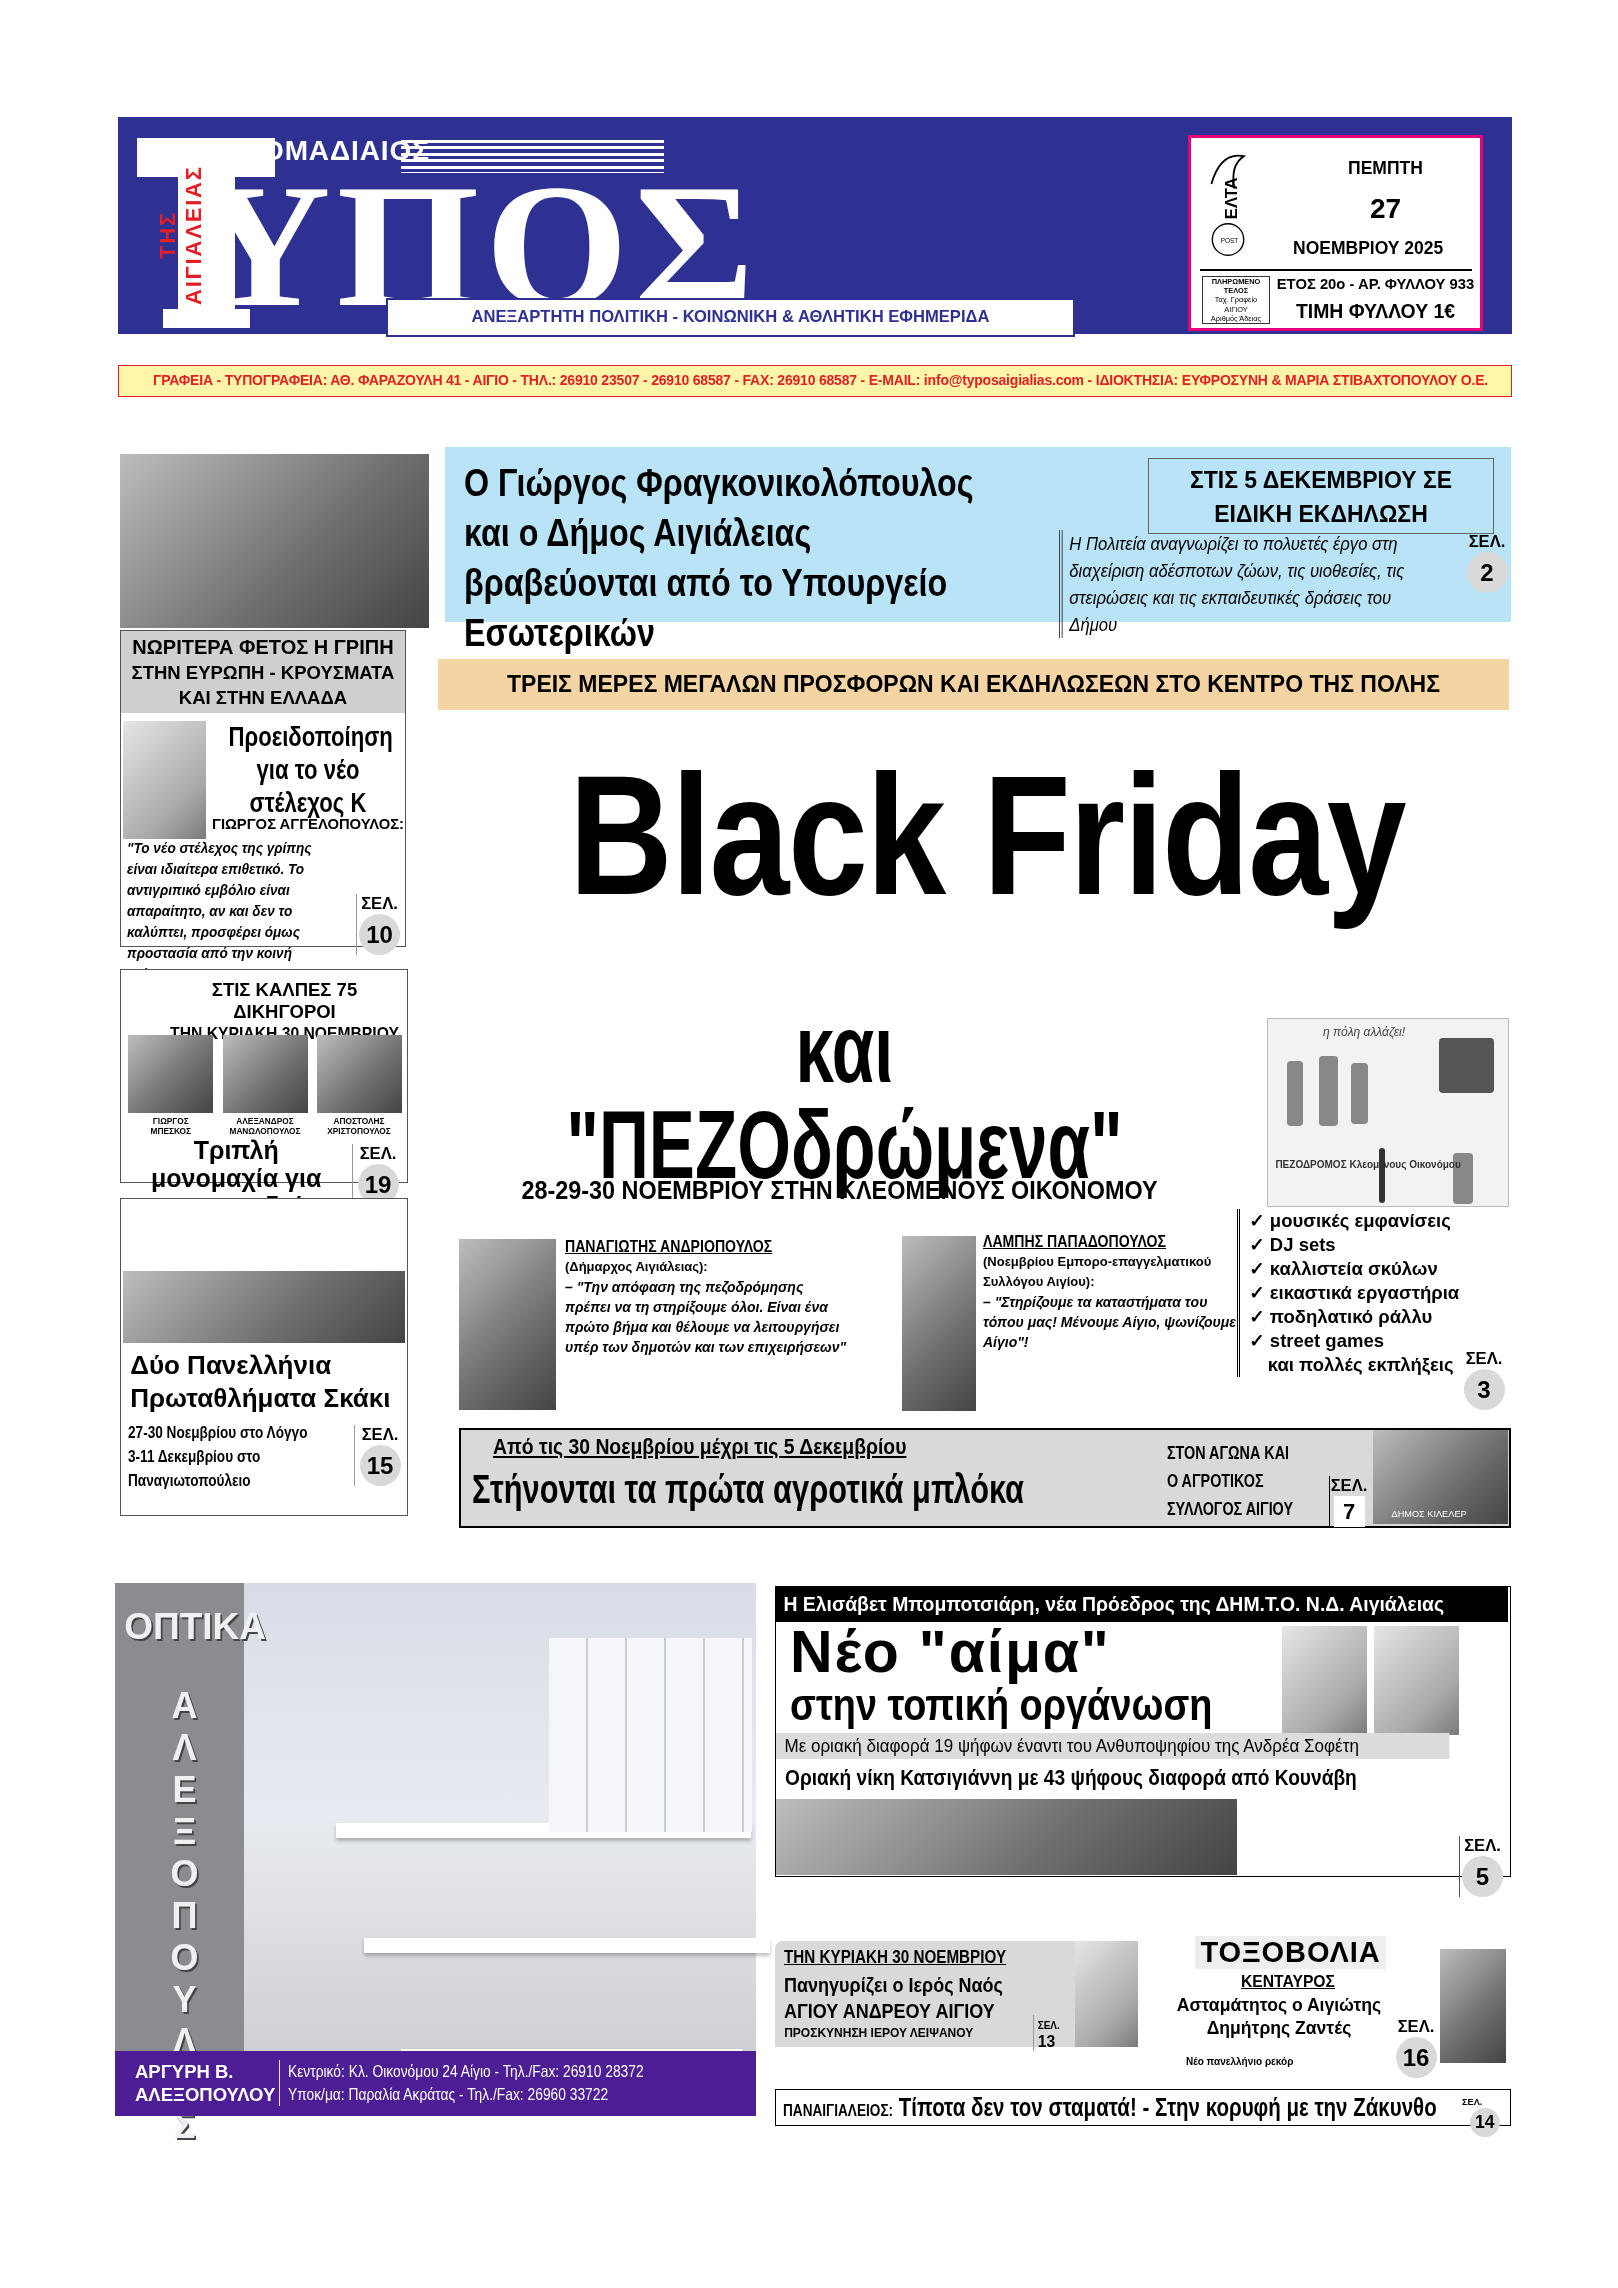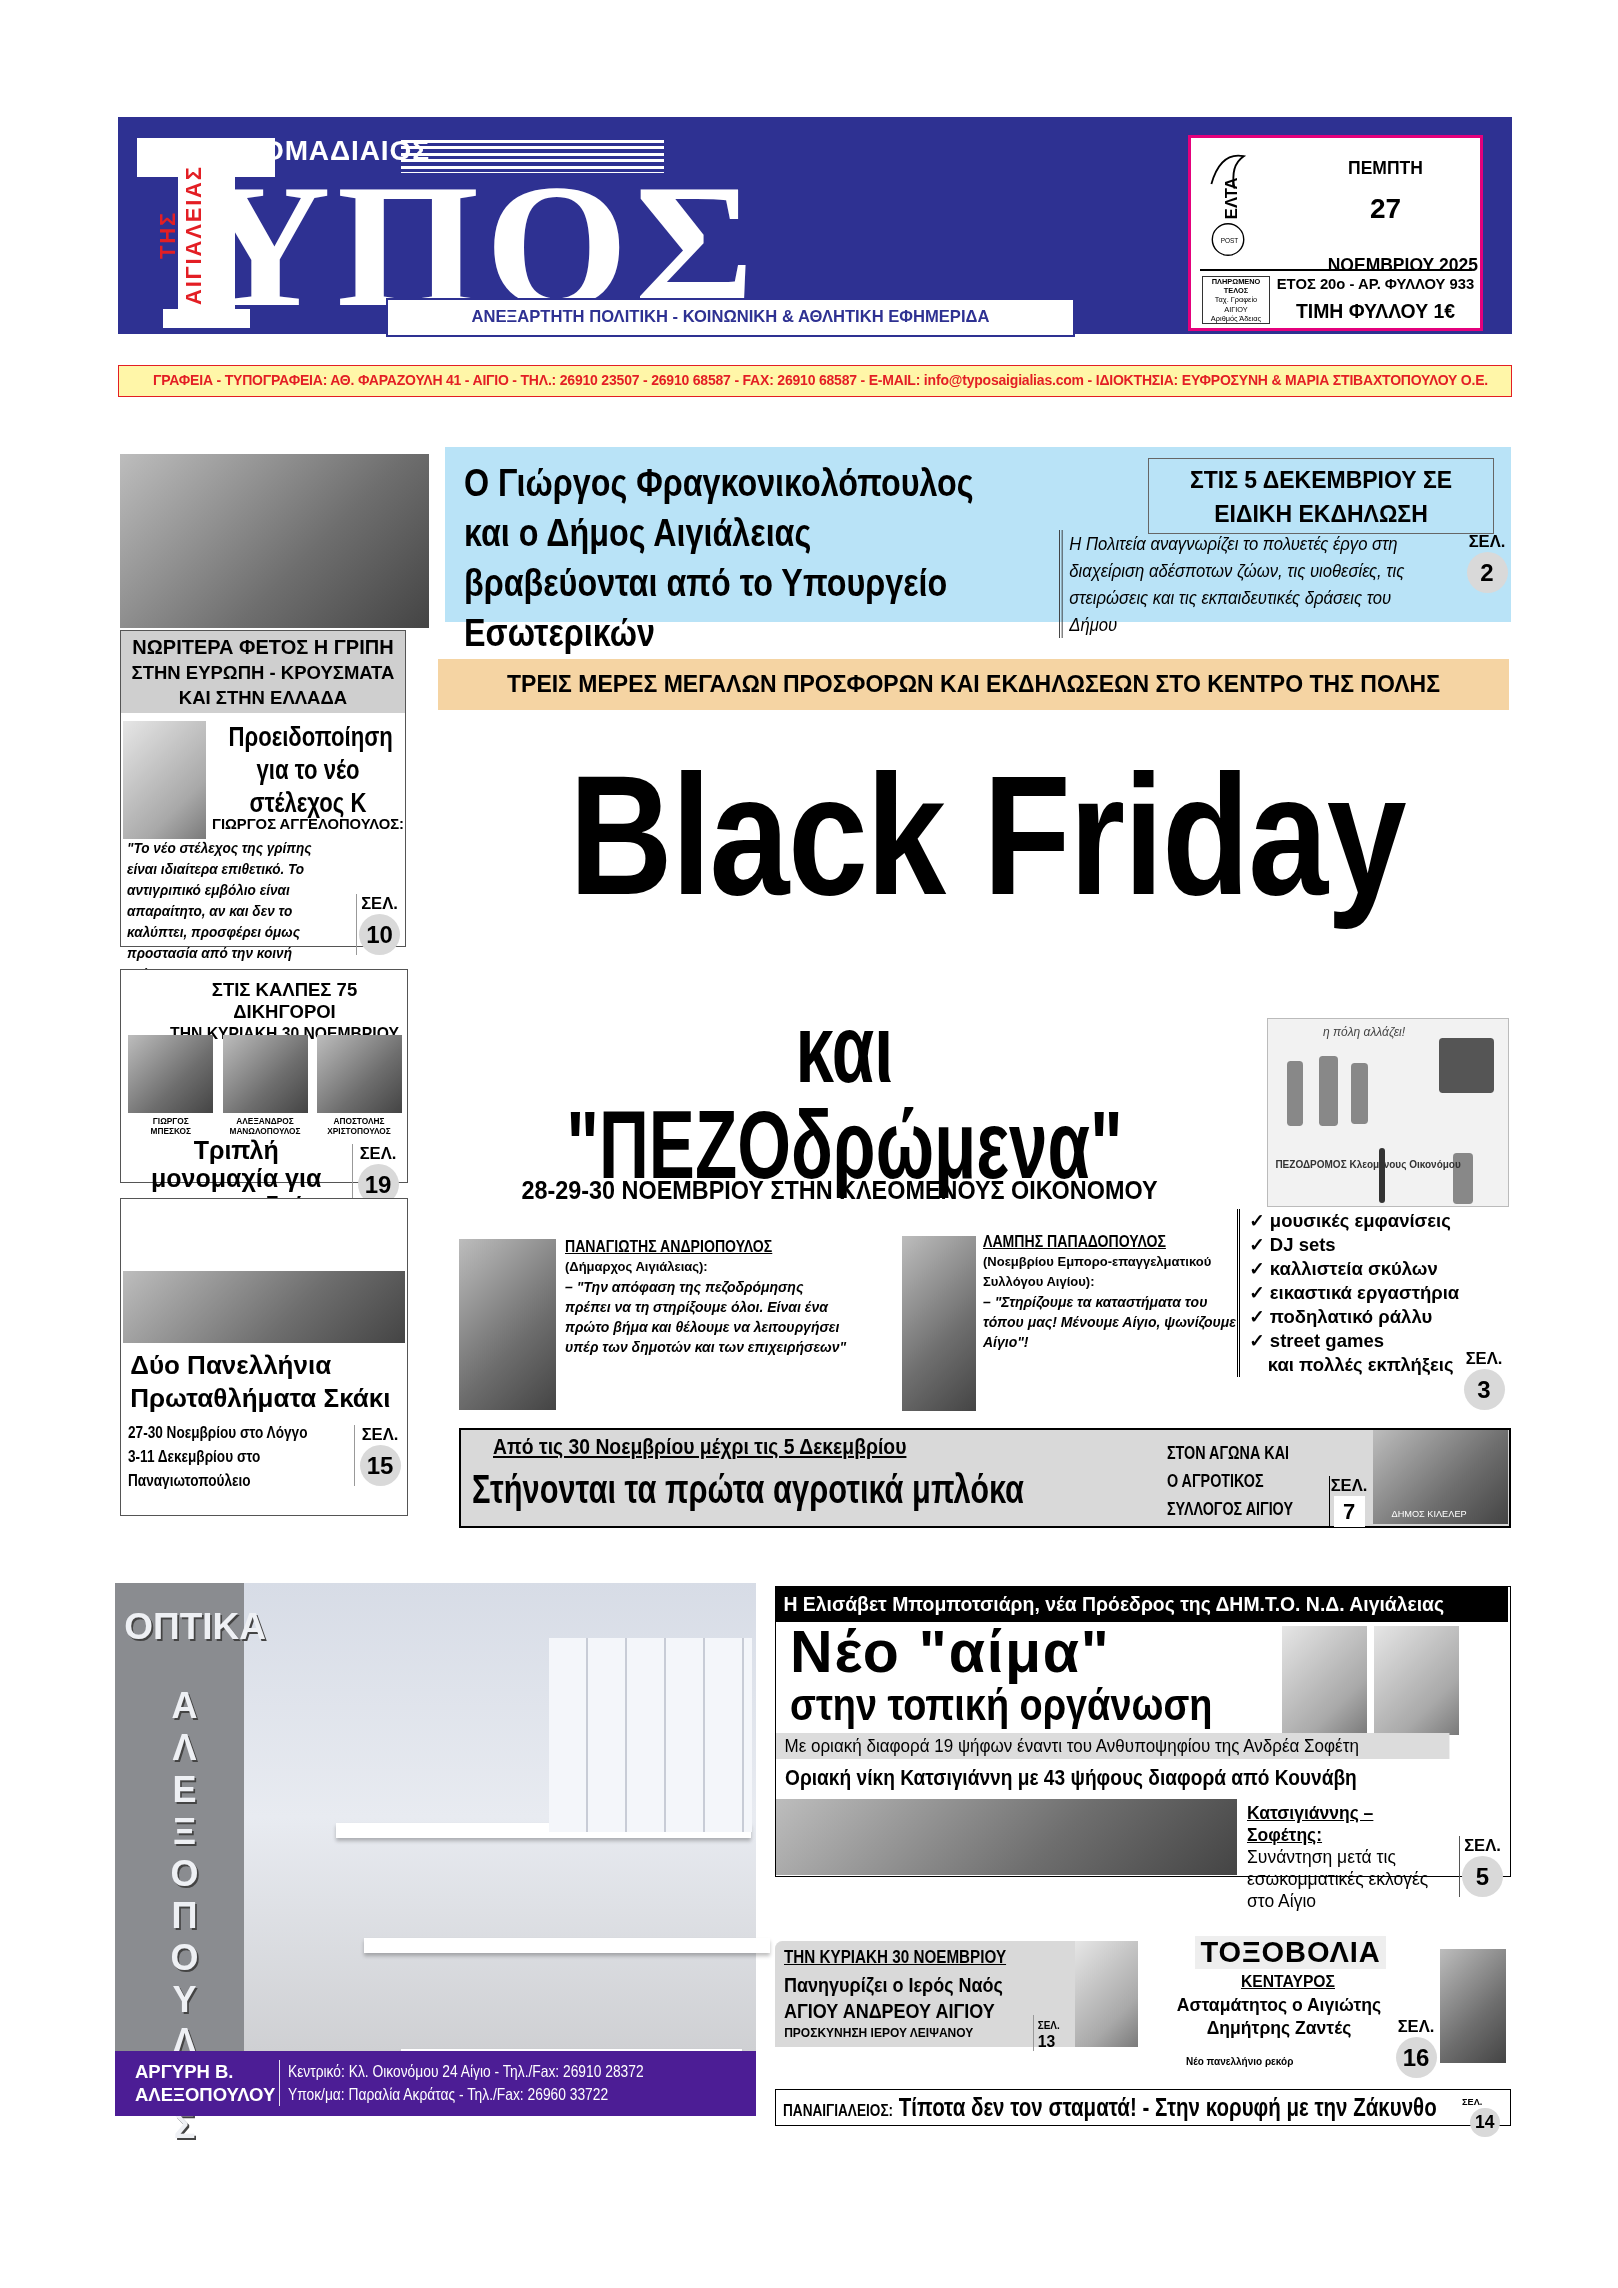--- a/index.html
+++ b/index.html
@@ -13,21 +13,21 @@
   #big-t .stem { position:absolute; left:41px; top:37px; width:57px; height:152px; background:#fff; }
   #big-t .stem2 { position:absolute; left:26px; top:171px; width:87px; height:18.5px; background:#fff; }
   #vertical-sub { left: 155px; top: 148px; width: 28px; height: 175px; writing-mode: vertical-rl; transform: rotate(180deg); color: #e31e24; font-weight: bold; font-size: 22px; letter-spacing: 1.8px; text-align: center; }
   #weekly { left: 201px; top: 135px; color:#fff; font-weight: bold; font-size: 28px; letter-spacing: 0.9px; }
   #weekly-lines { left: 401px; top: 140px; width: 263px; height: 33px; background: repeating-linear-gradient(#fff 0 2.8px, transparent 2.8px 6.5px); }
   #title-typos { left: 198px; top: 159px; color: #fff; font-family: "Liberation Serif", serif; font-weight: bold; font-size: 175px; letter-spacing: 5.5px; line-height: 1; transform: scaleX(1.05); transform-origin: left; }
   #tagline { left: 386px; top: 298px; width: 689px; height: 39px; background: #fff; border: 2.8px double #2e3192; color: #2e3192; font-weight: bold; font-size: 16.6px; text-align: center; line-height: 33px; }
   #date-box { left: 1188px; top: 135px; width: 295px; height: 196px; background: #fff; border: 3.7px solid #e4007c; }
   #date-box .day { position:absolute; left:102px; top:20px; width:185px; text-align:center; font-weight:bold; font-size:17.5px; }
   #date-box .num { position:absolute; left:102px; top:55px; width:185px; text-align:center; font-weight:bold; font-size:28px; }
-  #date-box .mon { position:absolute; left:102px; top:100px; width:185px; text-align:right; font-weight:bold; font-size:17.5px;margin-top:17px; }
+  #date-box .mon { position:absolute; left:102px; top:100px; width:185px; text-align:left; font-weight:bold; font-size:17.5px; }
   #date-box .rule { position:absolute; left:9.2px; top:131px; width:272px; height:1.8px; background:#000; }
   #date-box .issue { position:absolute; left:83px; top:138px; width:203px; text-align:center; font-size:14.8px; font-weight:bold; }
   #date-box .price { position:absolute; left:83px; top:162px; width:203px; text-align:center; font-size:19.4px; font-weight:bold; }
   #elta { position:absolute; left:11px; top:9.2px; width:65px; height:111px; }
   #paid-stamp { position:absolute; left:11px; top:138px; width:68px; height:48px; border:0.9px solid #333; font-size:7.4px; text-align:center; line-height:9.2px; }
   #info-bar { left: 118px; top: 365px; width: 1394px; height: 32px; background: #fff6a8; border: 1.8px solid #e31e24; color: #e31e24; font-weight: bold; font-size: 14px; line-height: 29px; text-align: center; white-space: nowrap; letter-spacing: -0.2px; padding-left: 11px; }
 
   
   .photo { background: linear-gradient(135deg,#bdbdbd,#6e6e6e 60%,#444); }
   .photo-light { background: linear-gradient(135deg,#e6e6e6,#a9a9a9 70%,#7a7a7a); }
@@ -335,24 +335,20 @@
 
 <div id="nd-box" class="abs">
   <div id="nd-top">Η Ελισάβετ Μπομποτσιάρη, νέα Πρόεδρος της ΔΗΜ.Τ.Ο. Ν.Δ. Αιγιάλειας</div>
   <div id="nd-title1">Νέο "αίμα"</div>
   <div id="nd-title2">στην τοπική οργάνωση</div>
   <div id="nd-ph1" class="photo-light"></div>
   <div id="nd-ph2" class="photo-light"></div>
   <div id="nd-sub1">Με οριακή διαφορά 19 ψήφων έναντι του Ανθυποψηφίου της Ανδρέα Σοφέτη</div>
   <div id="nd-sub2">Οριακή νίκη Κατσιγιάννη με 43 ψήφους διαφορά από Κουνάβη</div>
   <div id="nd-photo" class="photo"></div>
-  <div id="nd-side">
-    <div class="t">Κατσιγιάννης – Σοφέτης:</div>
-    <div style="width:185px">Συνάντηση μετά τις εσωκομματικές εκλογές στο Αίγιο</div>
-  </div>
   <div id="nd-sel" class="sel">
     <span class="lbl">ΣΕΛ.</span>
     <span class="num">5</span>
   </div>
 </div>
 
 <div id="church-box" class="abs">
   <div id="church-date">ΤΗΝ ΚΥΡΙΑΚΗ 30 ΝΟΕΜΒΡΙΟΥ</div>
   <div id="church-title">
     <div>Πανηγυρίζει ο Ιερός Ναός</div>

